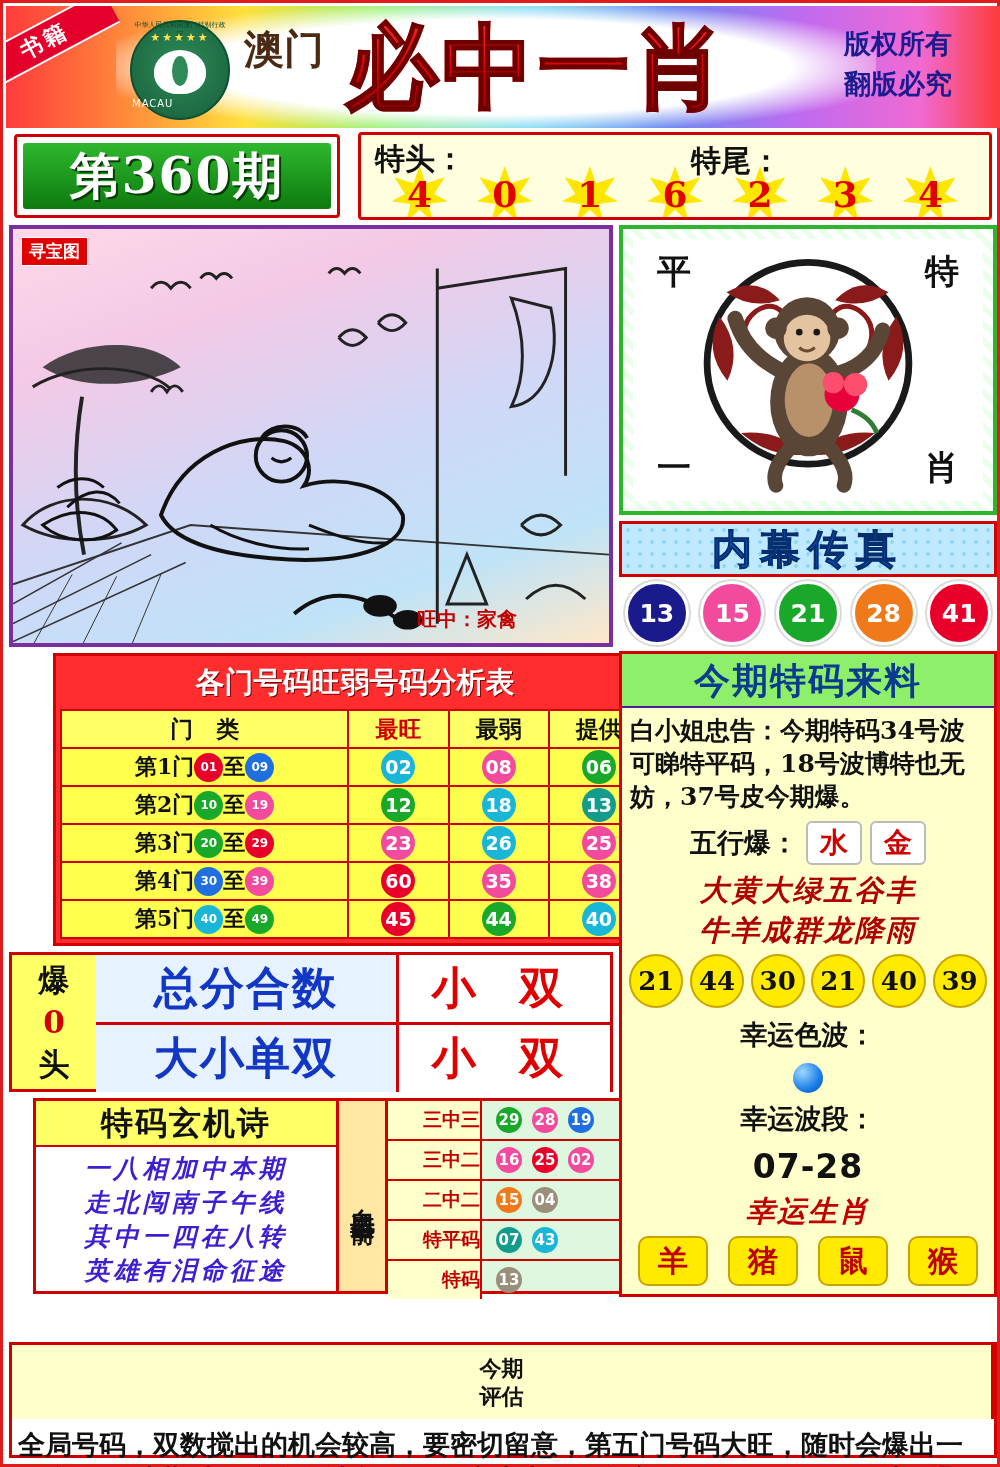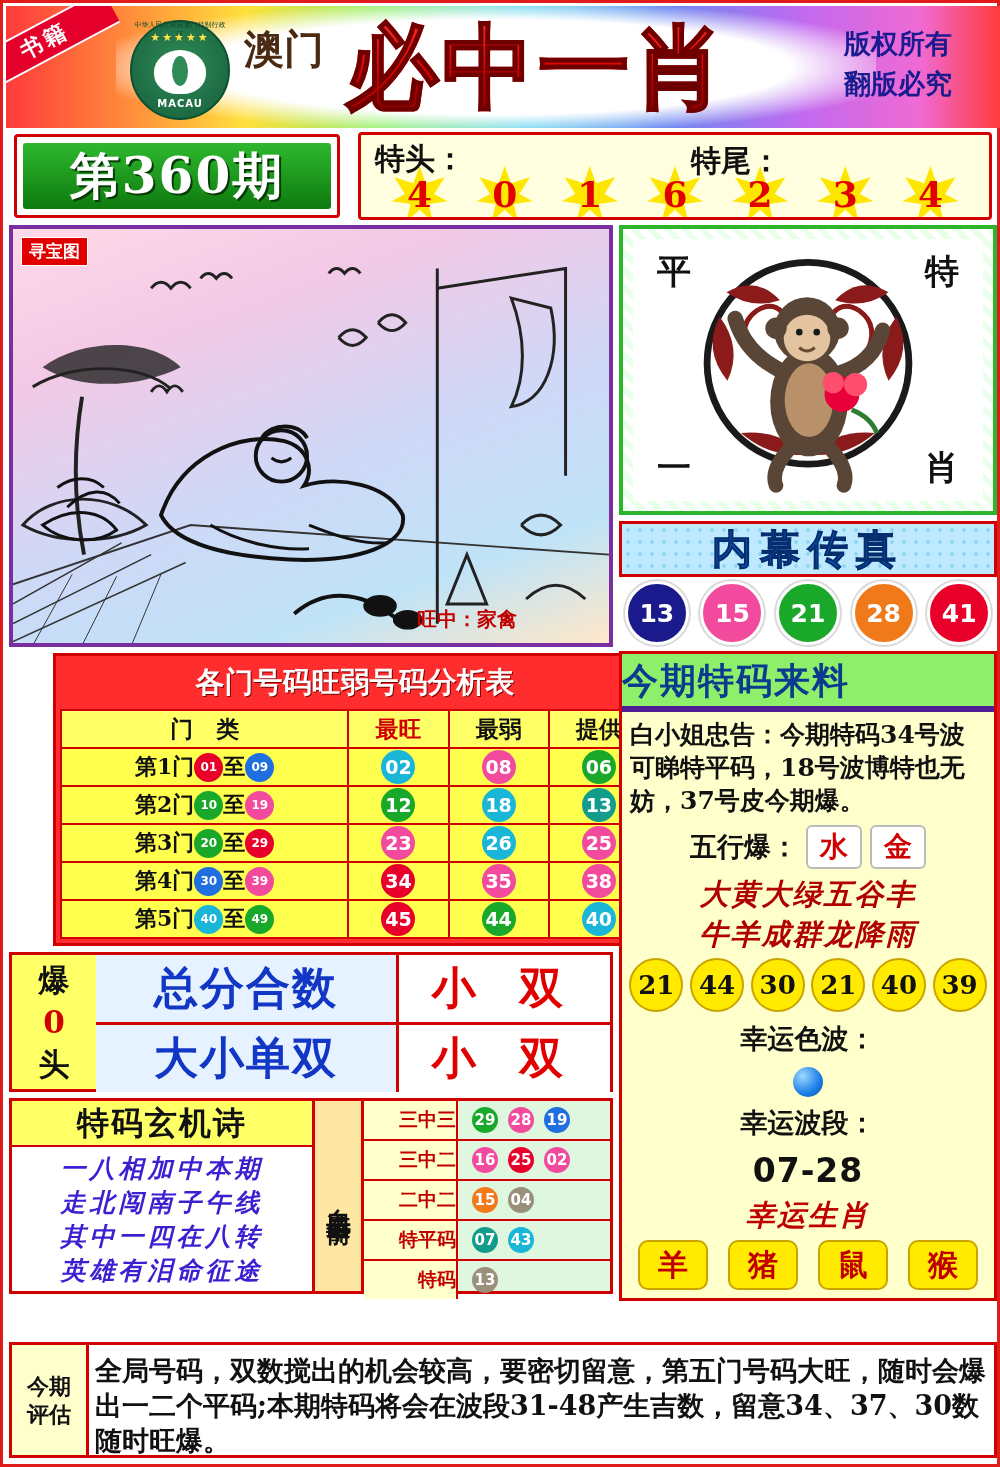--- a/index.html
+++ b/index.html
@@ -46,21 +46,21 @@
     width:52px;height:44px;background:#fff;border-radius:50% 50% 45% 45%;
   }
   .emblem .lotus:before{
     content:"";position:absolute;left:50%;top:6px;transform:translateX(-50%);
     width:16px;height:30px;background:#2e8b57;border-radius:50%;
   }
   .emblem .stars{
     position:absolute;left:0;right:0;top:9px;text-align:center;color:#ffe14d;font-size:11px;letter-spacing:2px;
   }
   .emblem .mtxt{
-    position:absolute;left:0;right:0;bottom:9px;text-align:center;color:#fff;font-size:10px;font-weight:bold;letter-spacing:1px;
+    position:absolute;left:0;right:0;bottom:9px;color:#fff;font-size:10px;font-weight:normal;letter-spacing:1px;
   }
   .emblem .arc-txt{
     position:absolute;left:0;right:0;top:-2px;text-align:center;font-size:7px;color:#0a4a2c;
   }
   .hdr-macau{
     position:absolute;left:238px;top:22px;width:110px;height:84px;
     color:#4a2a12;font-size:40px;font-weight:bold;line-height:42px;
     font-family:"DejaVu Serif","Liberation Serif",serif;
     text-shadow:1px 1px 0 #fff;
     z-index:3;
@@ -210,21 +210,21 @@
   }
   .sum-val{
     flex:1;background:#fff;display:flex;align-items:center;justify-content:center;
     font-family:"DejaVu Serif","Liberation Serif",serif;
     font-size:44px;font-weight:bold;color:#e00000;letter-spacing:14px;
   }
 
   
   .poem-block{
     margin-top:6px;width:604px;height:196px;position:relative;
-    border:3px solid #d00000;box-sizing:border-box;background:#fff;
+    border:3px solid #d00000;box-sizing:border-box;background:#fff;margin-left:24px;
   }
   .poem-left{
     position:absolute;left:0;top:0;width:300px;height:190px;background:#fff;
     border-right:3px solid #d00000;
   }
   .poem-title{
     height:44px;line-height:44px;text-align:center;
     background:#ffff66;border-bottom:2px solid #d00000;
     font-family:"DejaVu Serif","Liberation Serif",serif;
     font-size:32px;font-weight:bold;color:#111;letter-spacing:2px;
@@ -294,22 +294,22 @@
     color:#fff;font-size:25px;font-weight:bold;
     font-family:"DejaVu Sans","Liberation Sans",sans-serif;
     border:3px solid #fff;
     box-shadow:0 0 0 2px rgba(0,0,0,0.15);
   }
   .today-box{
     margin-top:6px;width:378px;box-sizing:border-box;
     border:3px solid #d00000;background:#ffffcc;
   }
   .today-title{
-    height:52px;line-height:52px;background:#8ef06a;
-    border-bottom:6px solid #4c1d95;
+    height:52px;line-height:52px;text-align:center;background:#8ef06a;
+    border-bottom:2px solid #4c1d95;
     font-family:"DejaVu Serif","Liberation Serif",serif;
     font-size:36px;font-weight:bold;color:#0b3b8f;letter-spacing:2px;
   }
   .today-text{
     padding:6px 8px 2px;
     font-family:"DejaVu Serif","Liberation Serif",serif;
     font-size:25px;font-weight:bold;color:#111;line-height:33px;letter-spacing:0px;
   }
   .wuxing{
     display:flex;align-items:center;justify-content:center;gap:8px;padding:6px 0 4px;
@@ -362,21 +362,21 @@
   .lz{
     width:66px;height:46px;border-radius:10px;background:#ffea00;border:2px solid #c9a400;
     display:flex;align-items:center;justify-content:center;
     font-family:"DejaVu Serif","Liberation Serif",serif;
     font-size:30px;font-weight:bold;color:#c00000;
   }
 
   
   .footer{
     position:absolute;left:6px;bottom:6px;width:988px;height:116px;
-    border:3px solid #d00000;box-sizing:border-box;background:#fff;display:flex;
+    border:3px solid #d00000;box-sizing:border-box;background:#fff;display:flex;flex-direction:column;
   }
   .foot-label{
     flex:0 0 74px;background:#ffffcc;border-right:3px solid #d00000;
     display:flex;align-items:center;justify-content:center;
     font-family:"DejaVu Serif","Liberation Serif",serif;
     font-size:22px;font-weight:bold;color:#111;line-height:28px;text-align:center;
   }
   .foot-text{
     flex:1;padding:8px 6px;
     font-family:"DejaVu Serif","Liberation Serif",serif;
@@ -528,21 +528,21 @@
               <td><span class="ball big teal">13</span></td>
             </tr>
             <tr>
               <td><span>第3门</span><span class="ball green">20</span><span>至</span><span class="ball red">29</span></td>
               <td><span class="ball big pink">23</span></td>
               <td><span class="ball big cyan">26</span></td>
               <td><span class="ball big pink">25</span></td>
             </tr>
             <tr>
               <td><span>第4门</span><span class="ball blue">30</span><span>至</span><span class="ball pink">39</span></td>
-              <td><span class="ball big red">34</span></td>
+              <td><span class="ball big red">60</span></td>
               <td><span class="ball big pink">35</span></td>
               <td><span class="ball big pink">38</span></td>
             </tr>
             <tr>
               <td><span>第5门</span><span class="ball cyan">40</span><span>至</span><span class="ball green">49</span></td>
               <td><span class="ball big red">45</span></td>
               <td><span class="ball big green">44</span></td>
               <td><span class="ball big cyan">40</span></td>
             </tr>
           </tbody>

